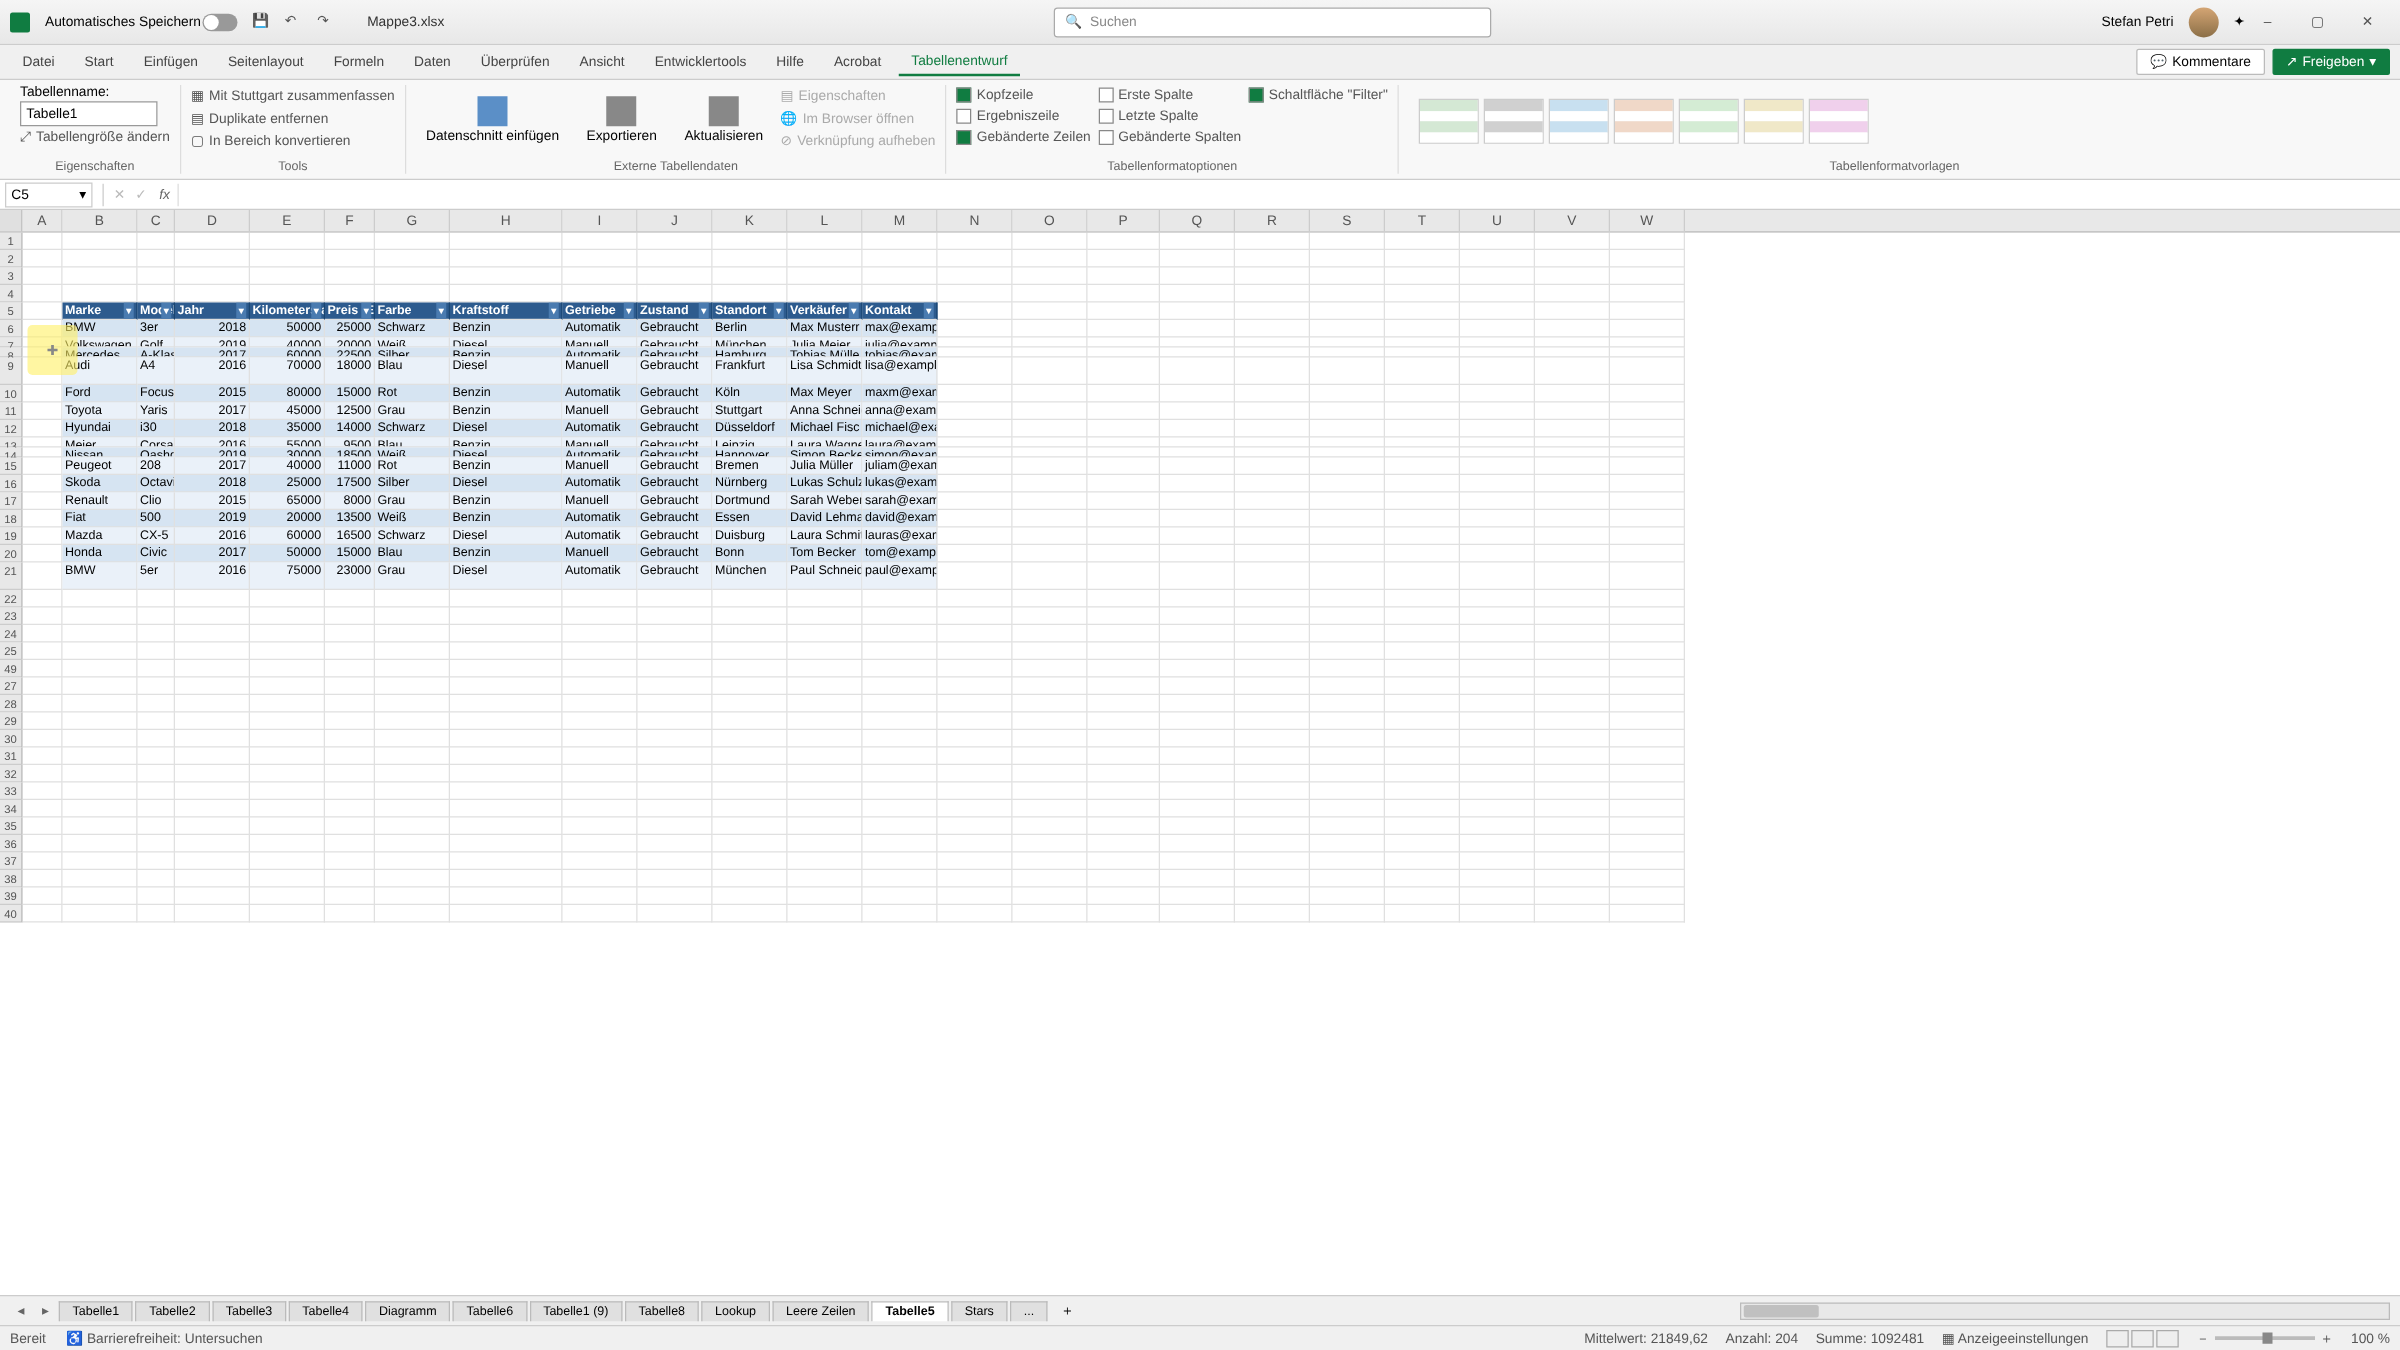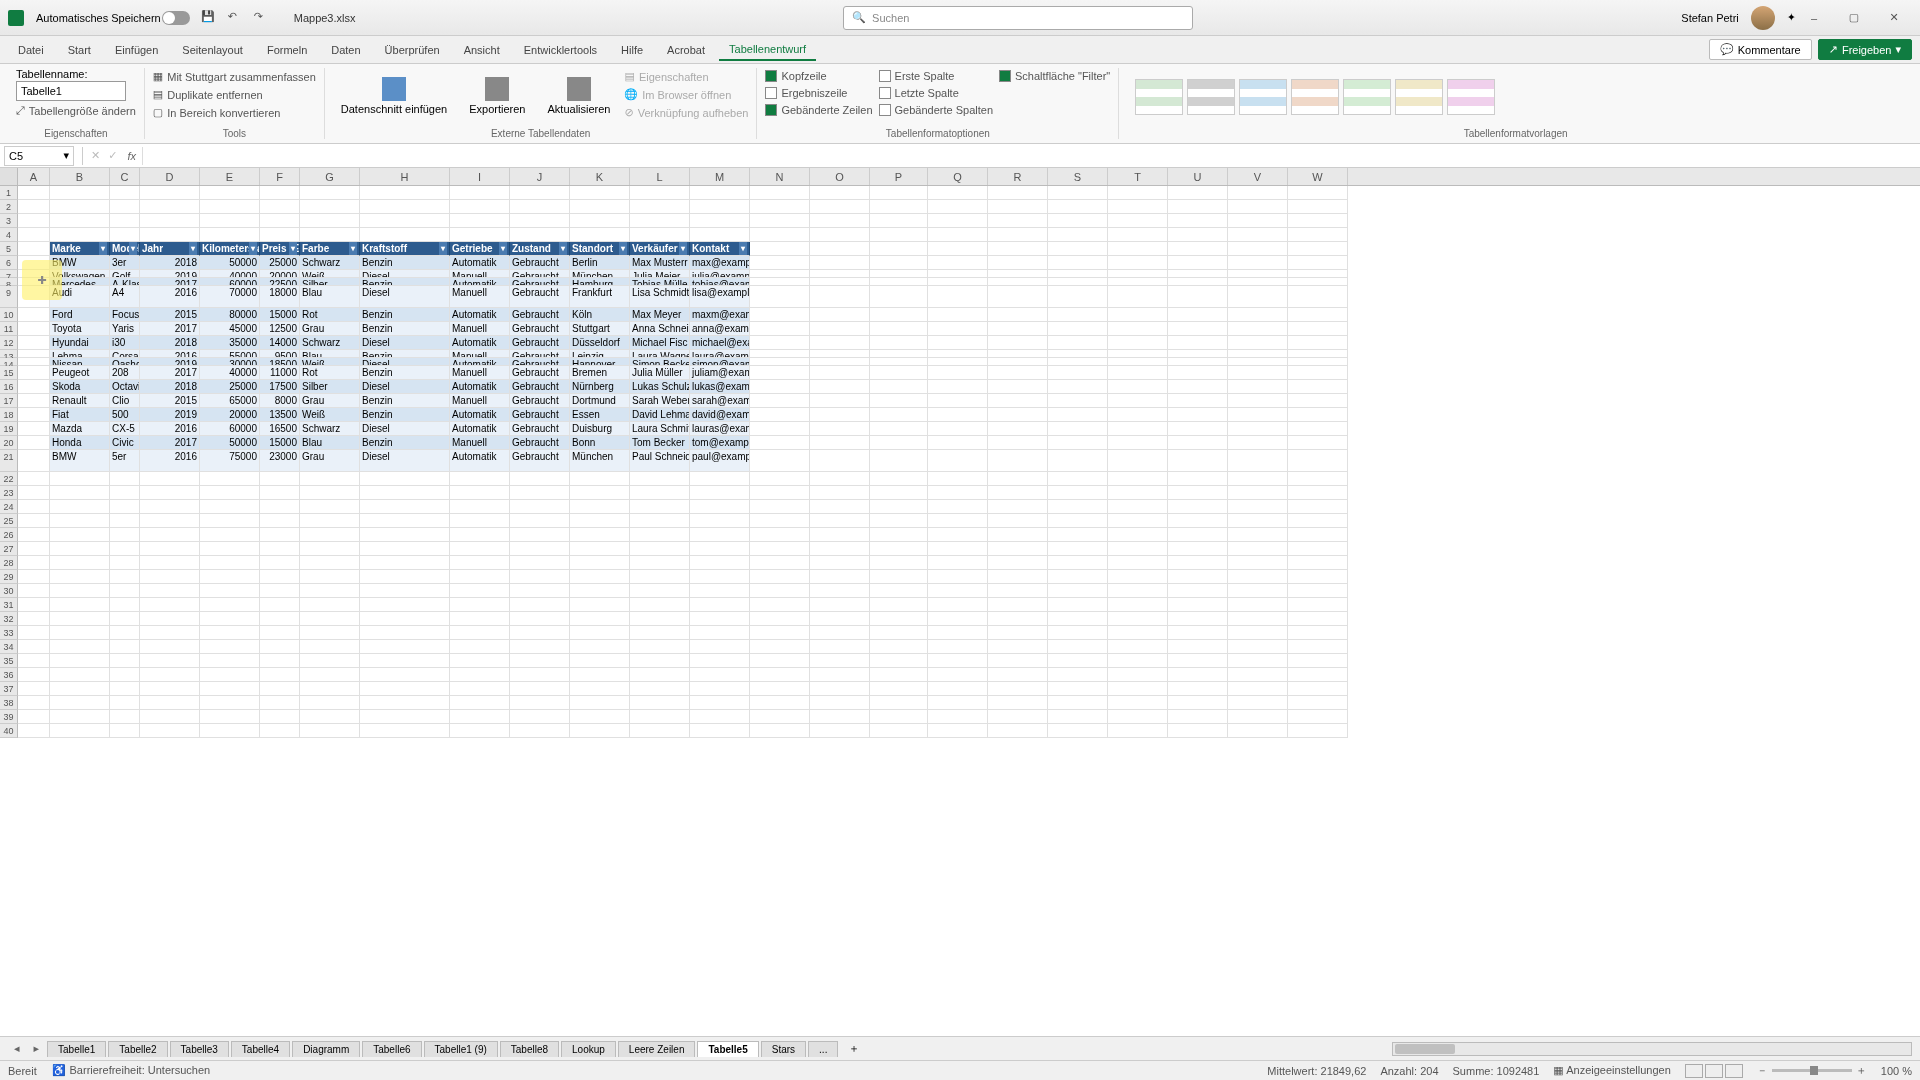--- a/index.html
+++ b/index.html
@@ -632,21 +632,21 @@
         <div class="cell" style="width: 60px;"></div>
         <div class="cell" style="width: 60px;"></div>
         <div class="cell" style="width: 60px;"></div>
         <div class="cell" style="width: 60px;"></div>
         <div class="cell" style="width: 60px;"></div>
         <div class="cell" style="width: 60px;"></div>
       </div>
       <div class="row squish">
         <div class="rowh">13</div>
         <div class="cell" style="width: 32px;"></div>
-        <div class="cell band1" style="width: 60px;">Lehma</div>
+        <div class="cell band1" style="width: 60px;">Meier</div>
         <div class="cell band1" style="width: 30px;">Corsa</div>
         <div class="cell band1 num" style="width: 60px;">2016</div>
         <div class="cell band1 num" style="width: 60px;">55000</div>
         <div class="cell band1 num" style="width: 40px;">9500</div>
         <div class="cell band1" style="width: 60px;">Blau</div>
         <div class="cell band1" style="width: 90px;">Benzin</div>
         <div class="cell band1" style="width: 60px;">Manuell</div>
         <div class="cell band1" style="width: 60px;">Gebraucht</div>
         <div class="cell band1" style="width: 60px;">Leipzig</div>
         <div class="cell band1" style="width: 60px;">Laura Wagne</div>
@@ -968,21 +968,21 @@
         <div class="cell" style="width: 58px;"></div>
         <div class="cell" style="width: 60px;"></div>
         <div class="cell" style="width: 60px;"></div>
         <div class="cell" style="width: 60px;"></div>
         <div class="cell" style="width: 60px;"></div>
         <div class="cell" style="width: 60px;"></div>
         <div class="cell" style="width: 60px;"></div>
         <div class="cell" style="width: 60px;"></div>
       </div>
       <div class="row ">
-        <div class="rowh">26</div>
+        <div class="rowh">49</div>
         <div class="cell" style="width: 32px;"></div>
         <div class="cell" style="width: 60px;"></div>
         <div class="cell" style="width: 30px;"></div>
         <div class="cell" style="width: 60px;"></div>
         <div class="cell" style="width: 60px;"></div>
         <div class="cell" style="width: 40px;"></div>
         <div class="cell" style="width: 60px;"></div>
         <div class="cell" style="width: 90px;"></div>
         <div class="cell" style="width: 60px;"></div>
         <div class="cell" style="width: 60px;"></div>

